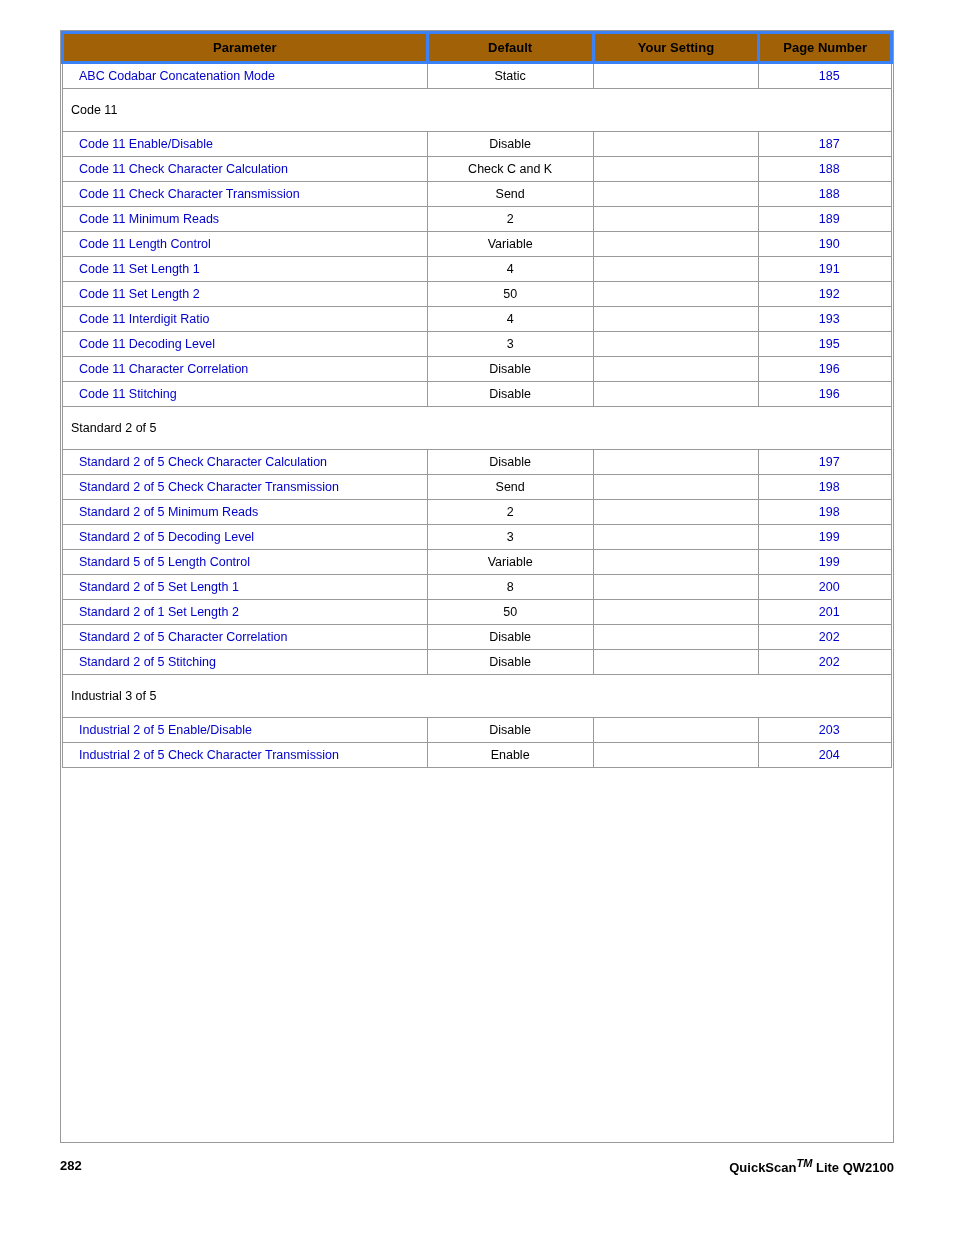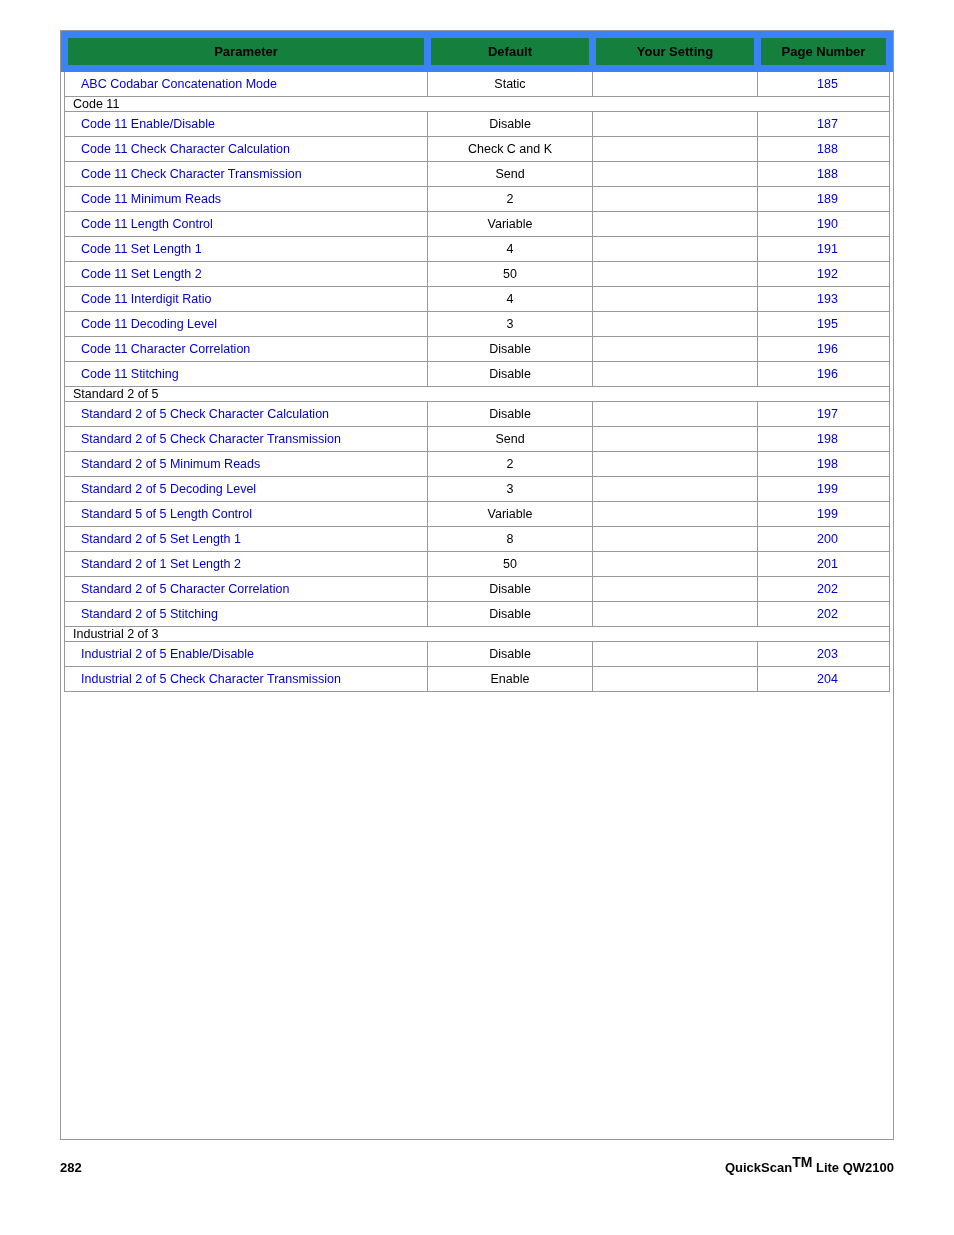--- a/index.html
+++ b/index.html
@@ -23,58 +23,58 @@
       border: 1px solid #999;
       flex: 1;
       display: flex;
       flex-direction: column;
     }
     table {
       width: 100%;
       border-collapse: collapse;
     }
     th {
-      background: #15803d;
-      border: 7px solid #3b82f6;
+      background: #a16207;
+      border: 3px solid #3b82f6;
       padding: 6px 0;
       text-align: center;
       font-weight: bold;
       font-size: 13px;
     }
     td {
       border: 1px solid #999;
       padding: 5px 8px;
       vertical-align: top;
       font-size: 12.5px;
     }
     .col-param { width: 44%; }
     .col-default { width: 20%; text-align: center; }
     .col-setting { width: 20%; }
     .col-page { width: 16%; text-align: center; }
     .link { color: #0000cc; text-decoration: none; margin-left: 8px; }
     .section-header td {
       font-weight: normal;
       color: #000;
       background: #fff;
-      padding: 0 8px;
+      padding: 14px 8px;
       margin-top: 19px;
     }
     .page-footer {
       display: flex;
       justify-content: space-between;
-      align-items: flex-end;
+      align-items: center;
       padding: 14px 0 0 0;
       font-size: 13px;
       font-weight: bold;
     }
     .footer-right {
       font-size: 13px;
       font-weight: bold;
     }
-    sup { font-size: 14px; }
+    sup { font-size: 11px; font-style: italic; }
   </style>
 </head>
 <body>
 
 <div class="page">
   <div class="border-box">
     <table>
       <thead>
         <tr>
           <th class="col-param">Parameter</th>
@@ -210,21 +210,21 @@
             <td class="col-setting"></td>
             <td class="col-page"><a class="link" href="#">202</a></td>
           </tr>
           <tr>
             <td class="col-param"><a class="link" href="#">Standard 2 of 5 Stitching</a></td>
             <td class="col-default">Disable</td>
             <td class="col-setting"></td>
             <td class="col-page"><a class="link" href="#">202</a></td>
           </tr>
           <tr class="section-header">
-            <td colspan="4">Industrial 2 of 3</td>
+            <td colspan="4">Industrial 3 of 5</td>
           </tr>
           <tr>
             <td class="col-param"><a class="link" href="#">Industrial 2 of 5 Enable/Disable</a></td>
             <td class="col-default">Disable</td>
             <td class="col-setting"></td>
             <td class="col-page"><a class="link" href="#">203</a></td>
           </tr>
           <tr>
             <td class="col-param"><a class="link" href="#">Industrial 2 of 5 Check Character Transmission</a></td>
             <td class="col-default">Enable</td>

